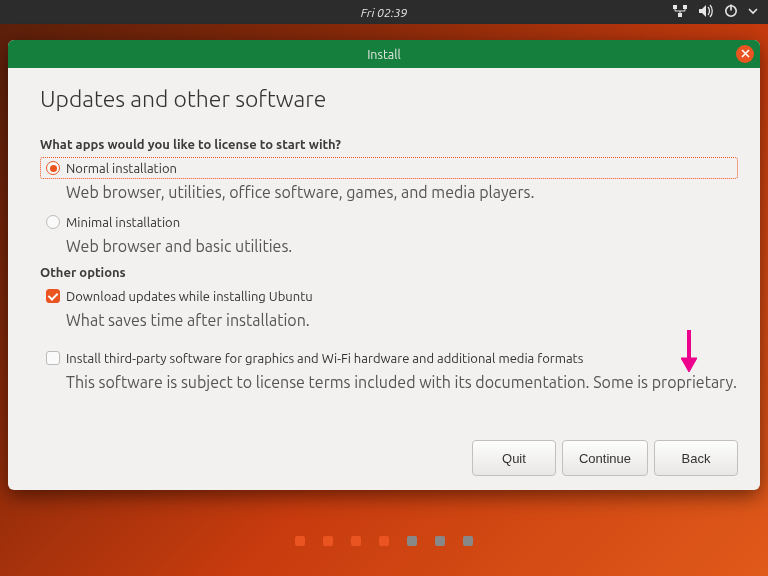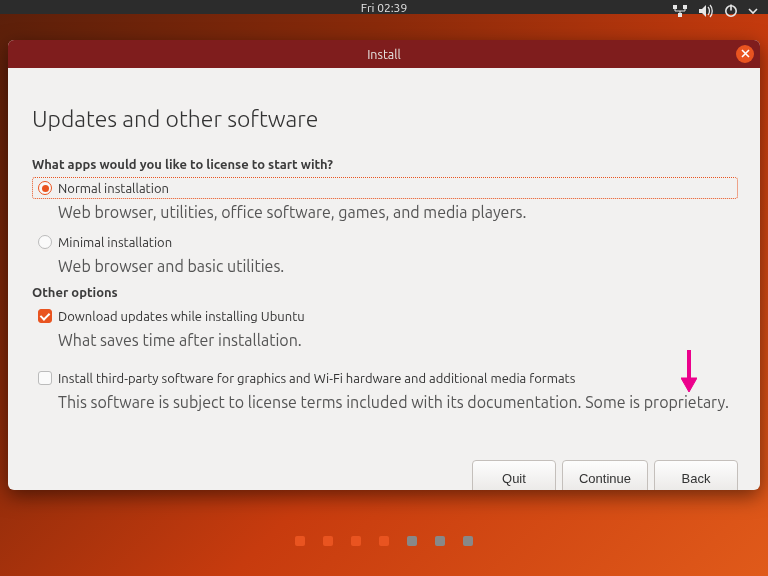--- a/index.html
+++ b/index.html
@@ -3,46 +3,46 @@
 <meta charset="utf-8">
 <style>
   * { box-sizing: border-box; margin: 0; padding: 0; }
   body {
     width: 768px; height: 576px;
     font-family: "Ubuntu", "Segoe UI", Arial, sans-serif;
     background: linear-gradient(135deg, #5a1f0a 0%, #8a2a0a 30%, #c73b0e 60%, #e05a1a 100%);
     position: relative; overflow: hidden; color: #3c3c3c; font-size: 13px;
   }
   .menubar {
-    position: absolute; top: 0; left: 0; right: 0; height: 14px;
+    position: absolute; top: 0; left: 0; right: 0; height: 24px;
     background: #2c2c2c; color: #e6e6e6; display: flex; align-items: center;
-    justify-content: center; font-size: 12px;
+    justify-content: center; font-size: 12px; font-style: italic;
   }
   .menubar .tray {
     position: absolute; right: 10px; top: 0; height: 24px;
     display: flex; align-items: center; gap: 10px;
   }
   .menubar .tray svg { fill: #e6e6e6; }
   .window {
     position: absolute; top: 40px; left: 8px; right: 8px; bottom: 86px;
     background: #f2f1f0; border-radius: 6px; box-shadow: 0 6px 20px rgba(0,0,0,0.5);
     overflow: hidden;
   }
   .titlebar {
-    height: 28px; background: #7f1d1d; color: #e8e6e3;
+    height: 28px; background: #15803d; color: #e8e6e3;
     display: flex; align-items: center; justify-content: center;
     font-size: 12.5px; position: relative;
   }
   .closebtn {
     position: absolute; right: 6px; top: 5px; width: 18px; height: 18px;
     border-radius: 50%; background: #e95420; color: #fff;
     display: flex; align-items: center; justify-content: center;
     font-size: 12px; line-height: 1; cursor: pointer;
   }
-  .content { padding: 18px 22px 16px 24px; height: calc(100% - 28px); position: relative; margin-top: 20px; }
+  .content { padding: 18px 22px 16px 32px; height: calc(100% - 28px); position: relative; }
   h1 { font-size: 23px; font-weight: 300; color: #333; margin-bottom: 26px; }
   .section-label { font-weight: bold; font-size: 13px; margin-bottom: 6px; }
   .option-row {
     display: flex; align-items: center; gap: 6px; padding: 4px 6px;
     border-radius: 3px;
   }
   .option-row.selected {
     border: 1px dotted #e95420; padding: 3px 5px;
   }
   .opt-desc {

